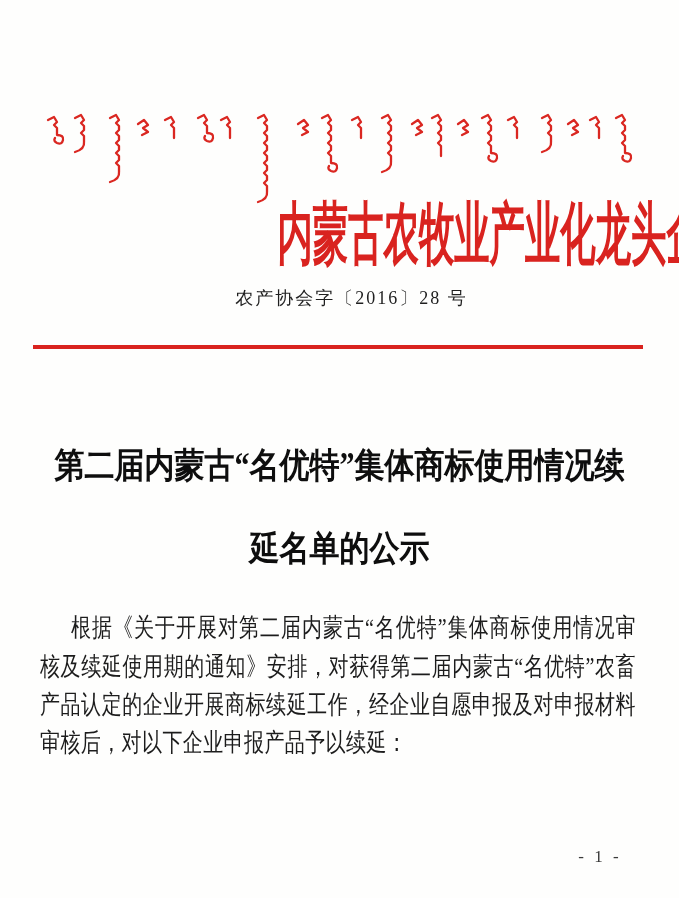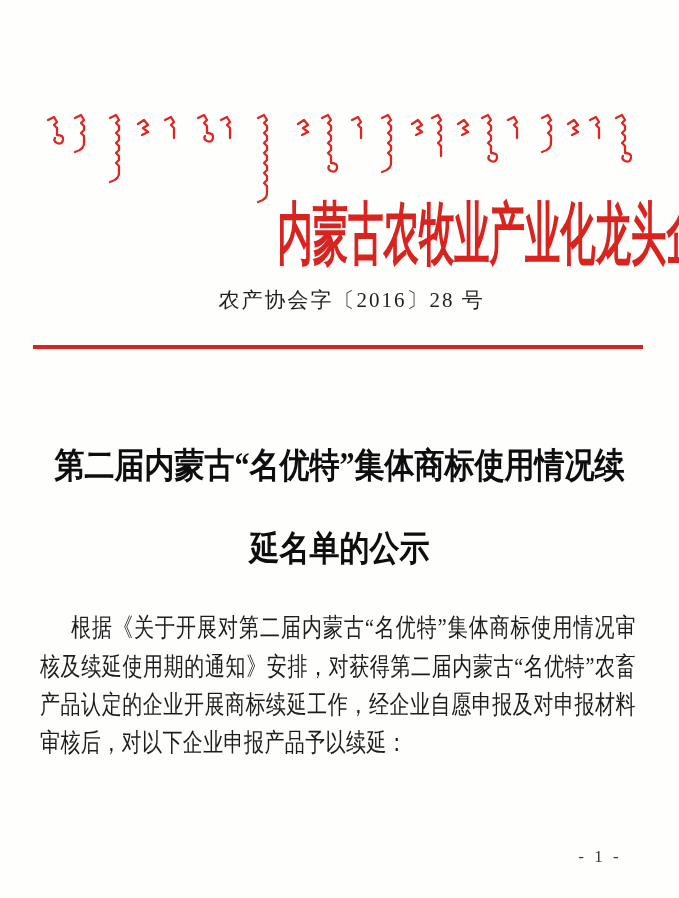--- a/index.html
+++ b/index.html
@@ -30,21 +30,21 @@
     transform: scaleX(0.52);
     transform-origin: 50% 50%;
     letter-spacing: 0;
   }
   
   .doc-number-wrap {
     position: absolute; left: 12px; top: 286px; width: 679px;
     text-align: center;
   }
   .doc-number {
-    font-size: 21px; color: #1f1f1f; letter-spacing: 2px;
+    font-size: 18px; color: #1f1f1f; letter-spacing: 2px;
   }
   
   .red-rule {
     position: absolute; left: 33px; top: 345px;
     width: 610px; height: 4px; background: #d9231f;
   }
   
   .announce-title {
     position: absolute; left: 0; top: 424px; width: 679px;
     text-align: center; font-weight: bold; color: #0e0e0e;

